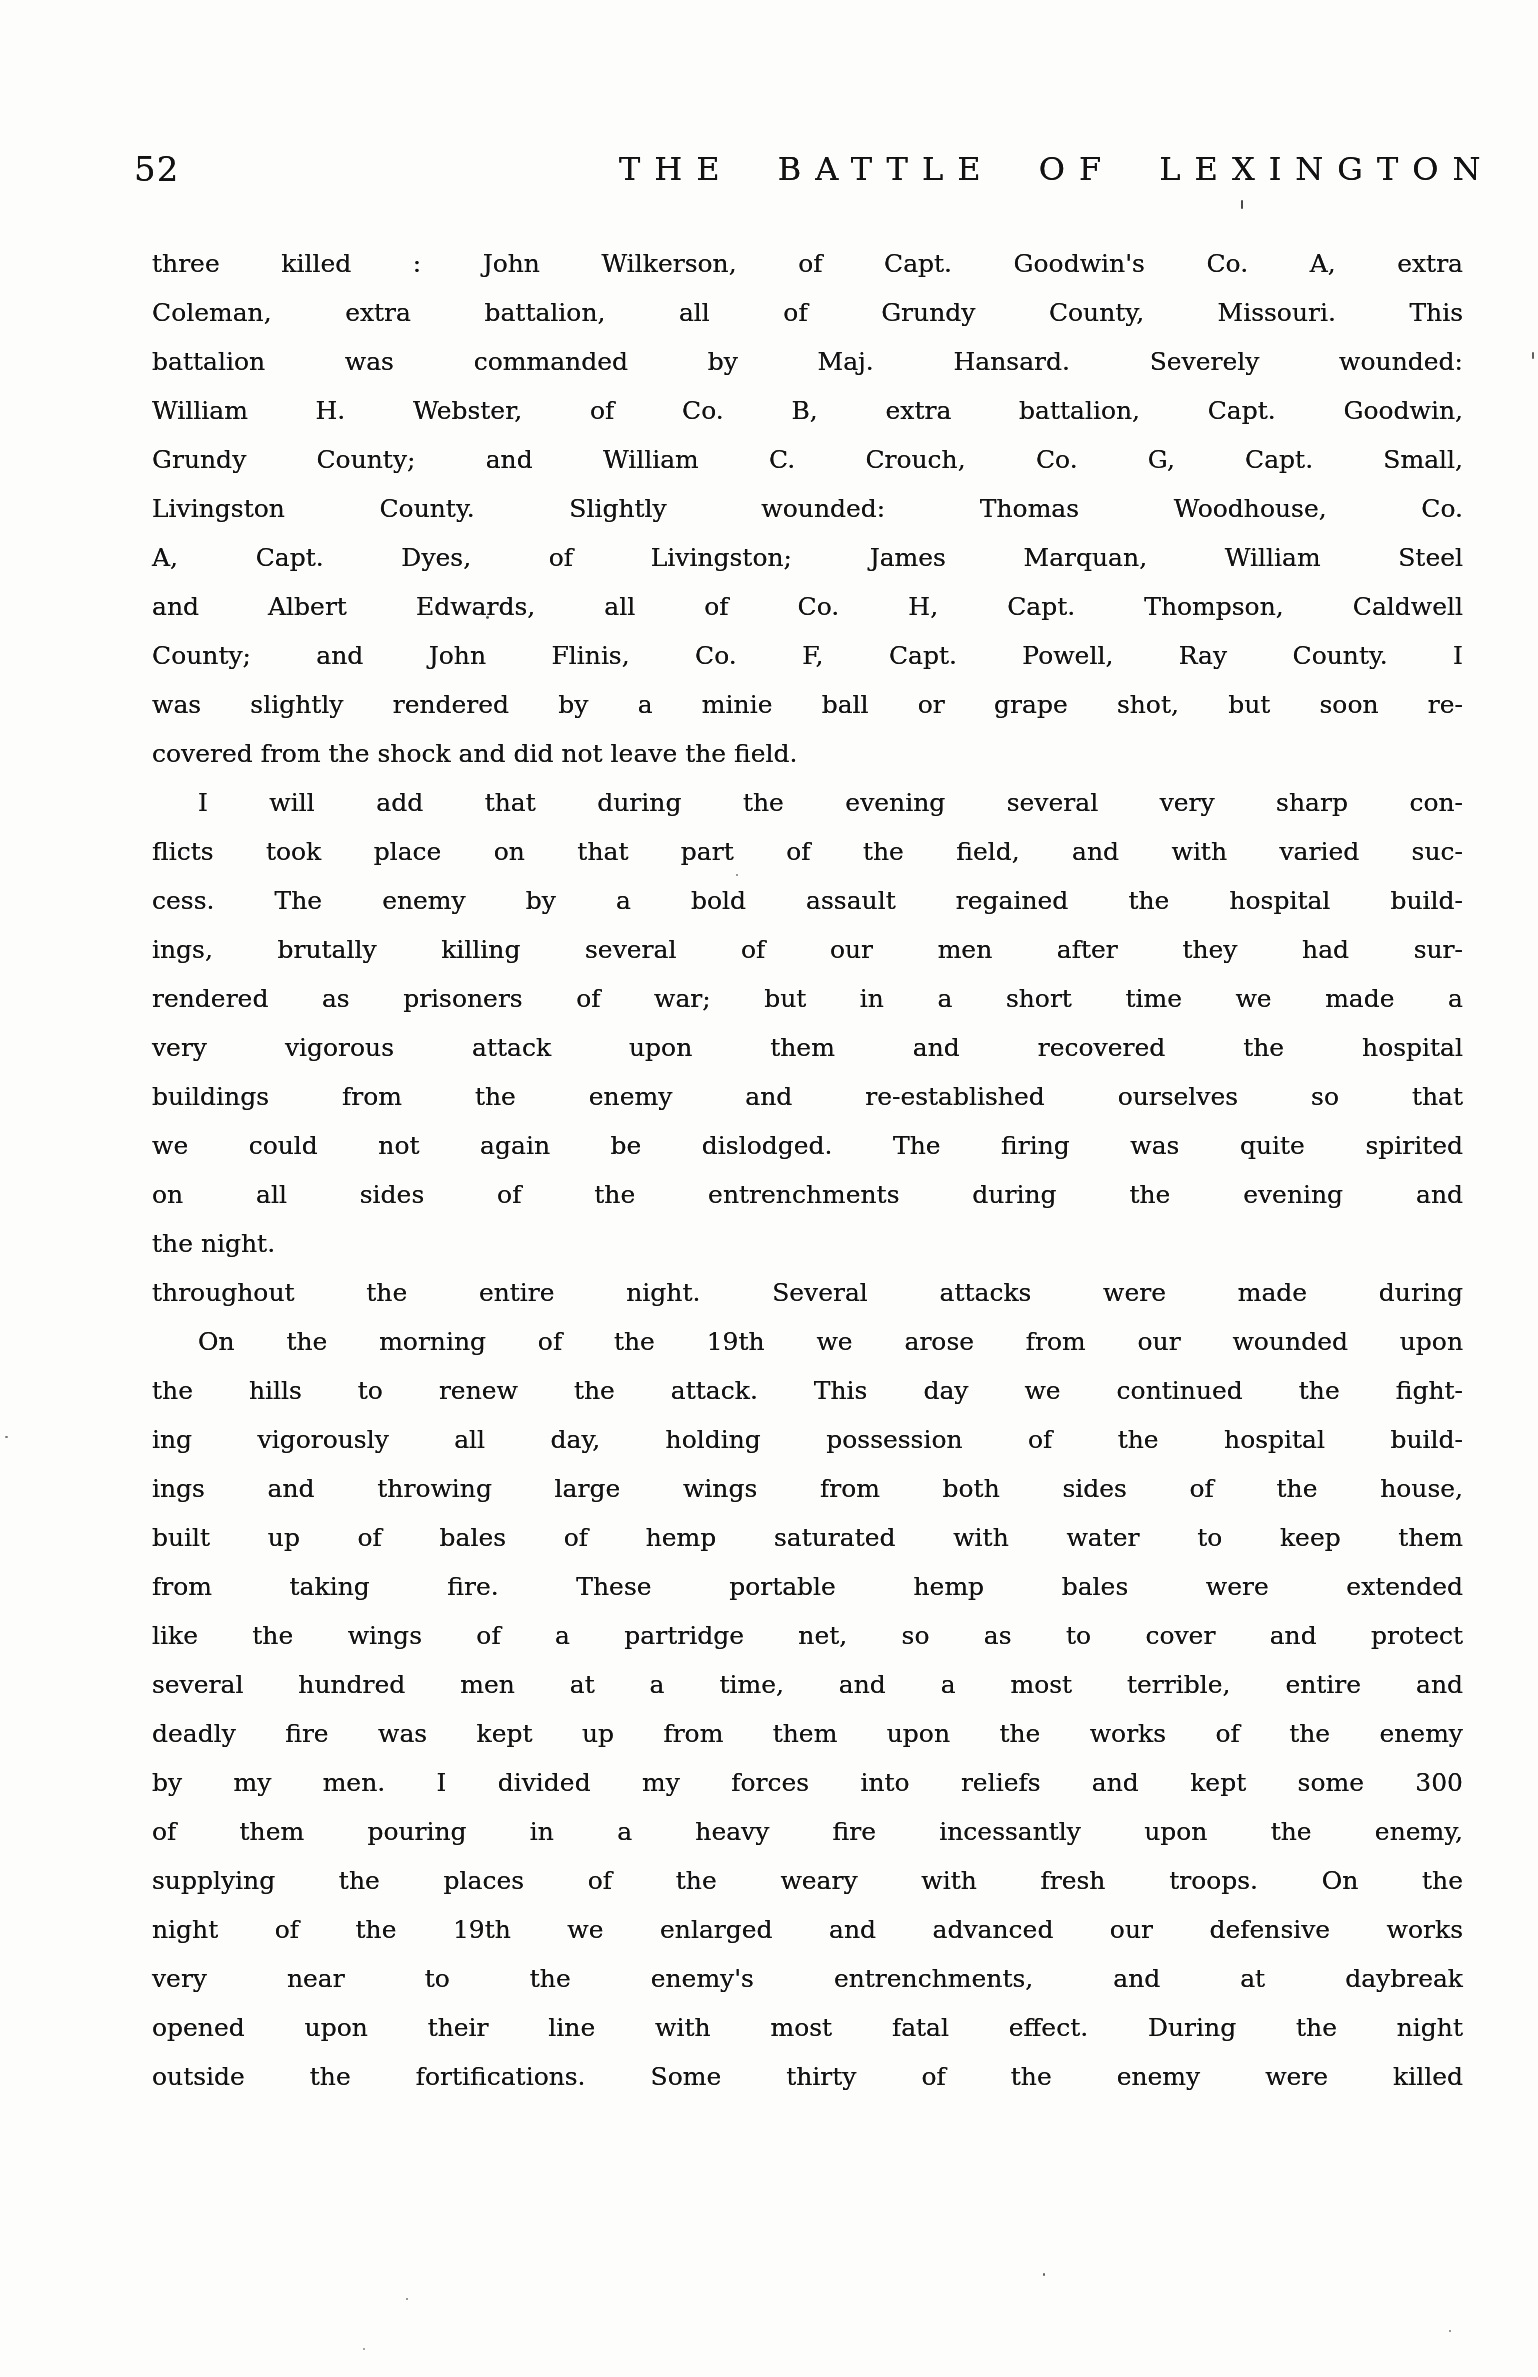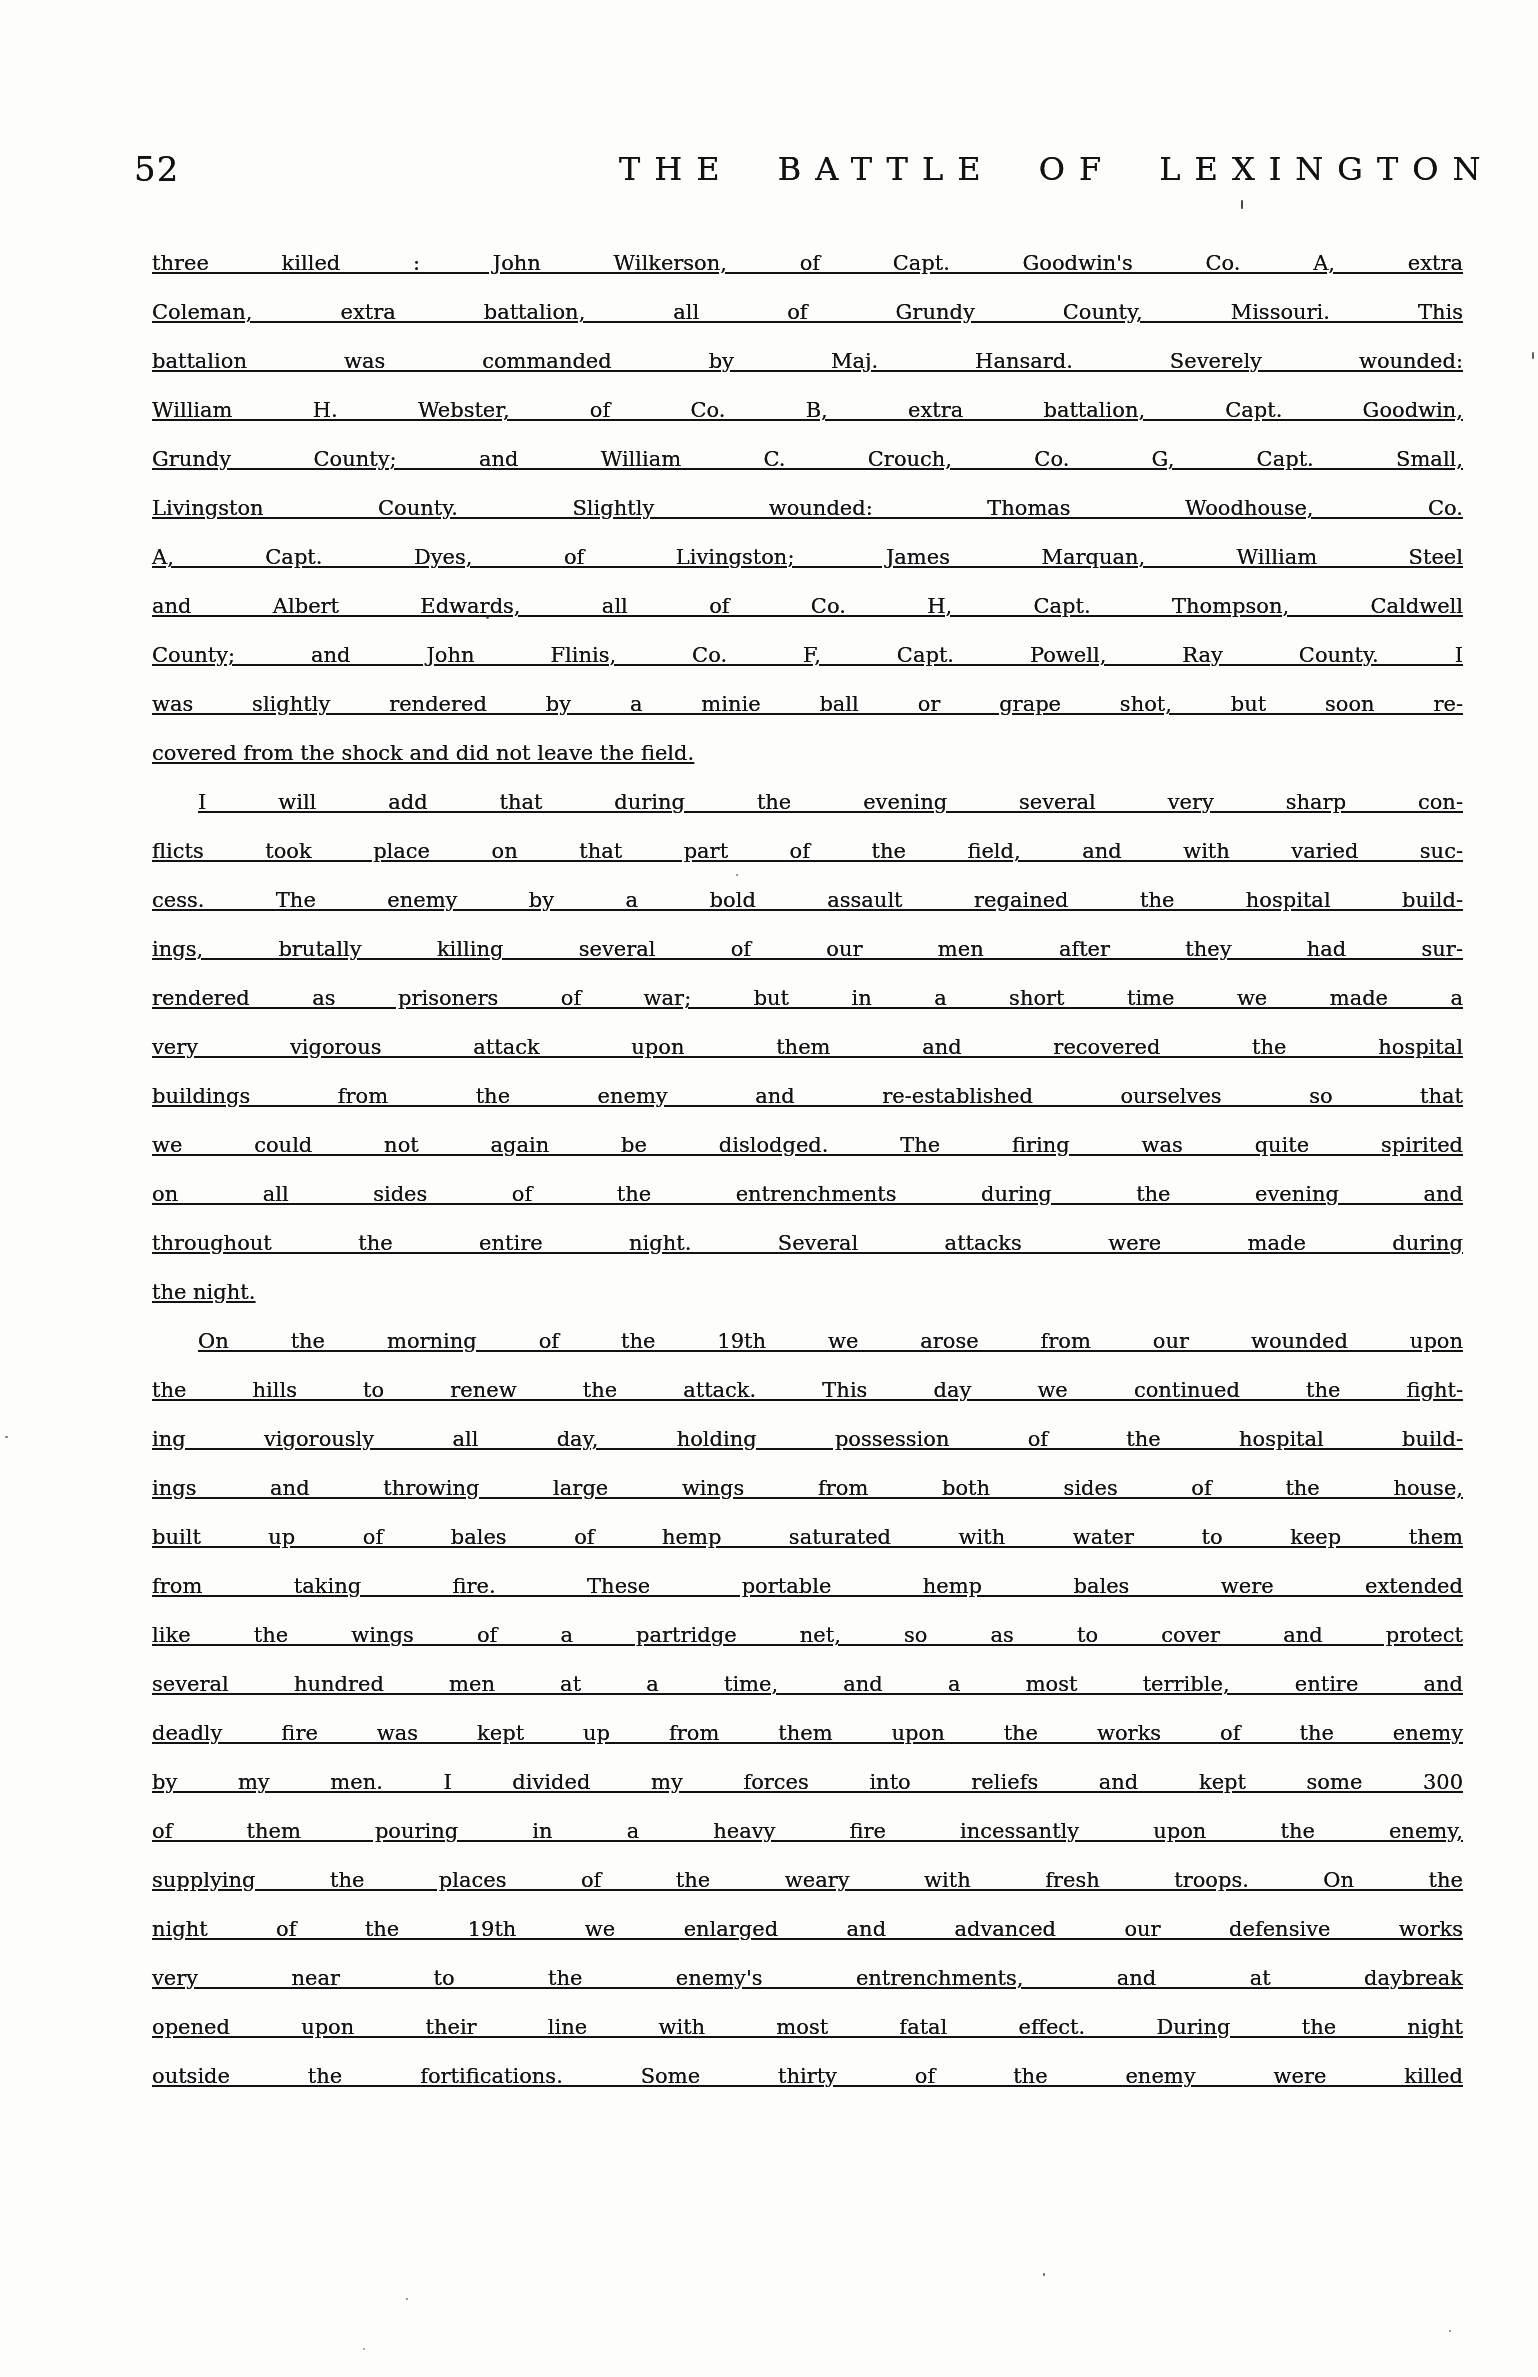--- a/index.html
+++ b/index.html
@@ -43,26 +43,25 @@
   }
   .body-text {
     position: absolute;
     left: 152px;
     top: 239px;
     width: 1311px;
   }
   .line {
     height: 49px;
     line-height: 49px;
-    font-size: 21px;
+    font-size: 25px;
     text-align: justify;
     text-align-last: justify;
     white-space: normal;
     text-shadow: 0 0 0.6px rgba(0,0,0,0.8);
-    text-decoration: underline;
   }
   .line.no-justify {
     text-align-last: left;
   }
   .line.indent {
     padding-left: 46px;
   }
   .speck {
     position: absolute;
     background: #1c1c1c;
@@ -92,22 +91,22 @@
       <div class="line no-justify">covered from the shock and did not leave the field.</div>
       <div class="line indent">I will add that during the evening several very sharp con-</div>
       <div class="line">flicts took place on that part of the field, and with varied suc-</div>
       <div class="line">cess.  The enemy by a bold assault regained the hospital build-</div>
       <div class="line">ings, brutally killing several of our men after they had sur-</div>
       <div class="line">rendered as prisoners of war; but in a short time we made a</div>
       <div class="line">very vigorous attack upon them and recovered the hospital</div>
       <div class="line">buildings from the enemy and re-established ourselves so that</div>
       <div class="line">we could not again be dislodged.  The firing was quite spirited</div>
       <div class="line">on all sides of the entrenchments during the evening and</div>
+      <div class="line no-justify">the night.</div>
       <div class="line">throughout the entire night.  Several attacks were made during</div>
-      <div class="line no-justify">the night.</div>
       <div class="line indent">On the morning of the 19th we arose from our wounded upon</div>
       <div class="line">the hills to renew the attack.  This day we continued the fight-</div>
       <div class="line">ing vigorously all day, holding possession of the hospital build-</div>
       <div class="line">ings and throwing large wings from both sides of the house,</div>
       <div class="line">built up of bales of hemp saturated with water to keep them</div>
       <div class="line">from taking fire.  These portable hemp bales were extended</div>
       <div class="line">like the wings of a partridge net, so as to cover and protect</div>
       <div class="line">several hundred men at a time, and a most terrible, entire and</div>
       <div class="line">deadly fire was kept up from them upon the works of the enemy</div>
       <div class="line">by my men.  I divided my forces into reliefs and kept some 300</div>

